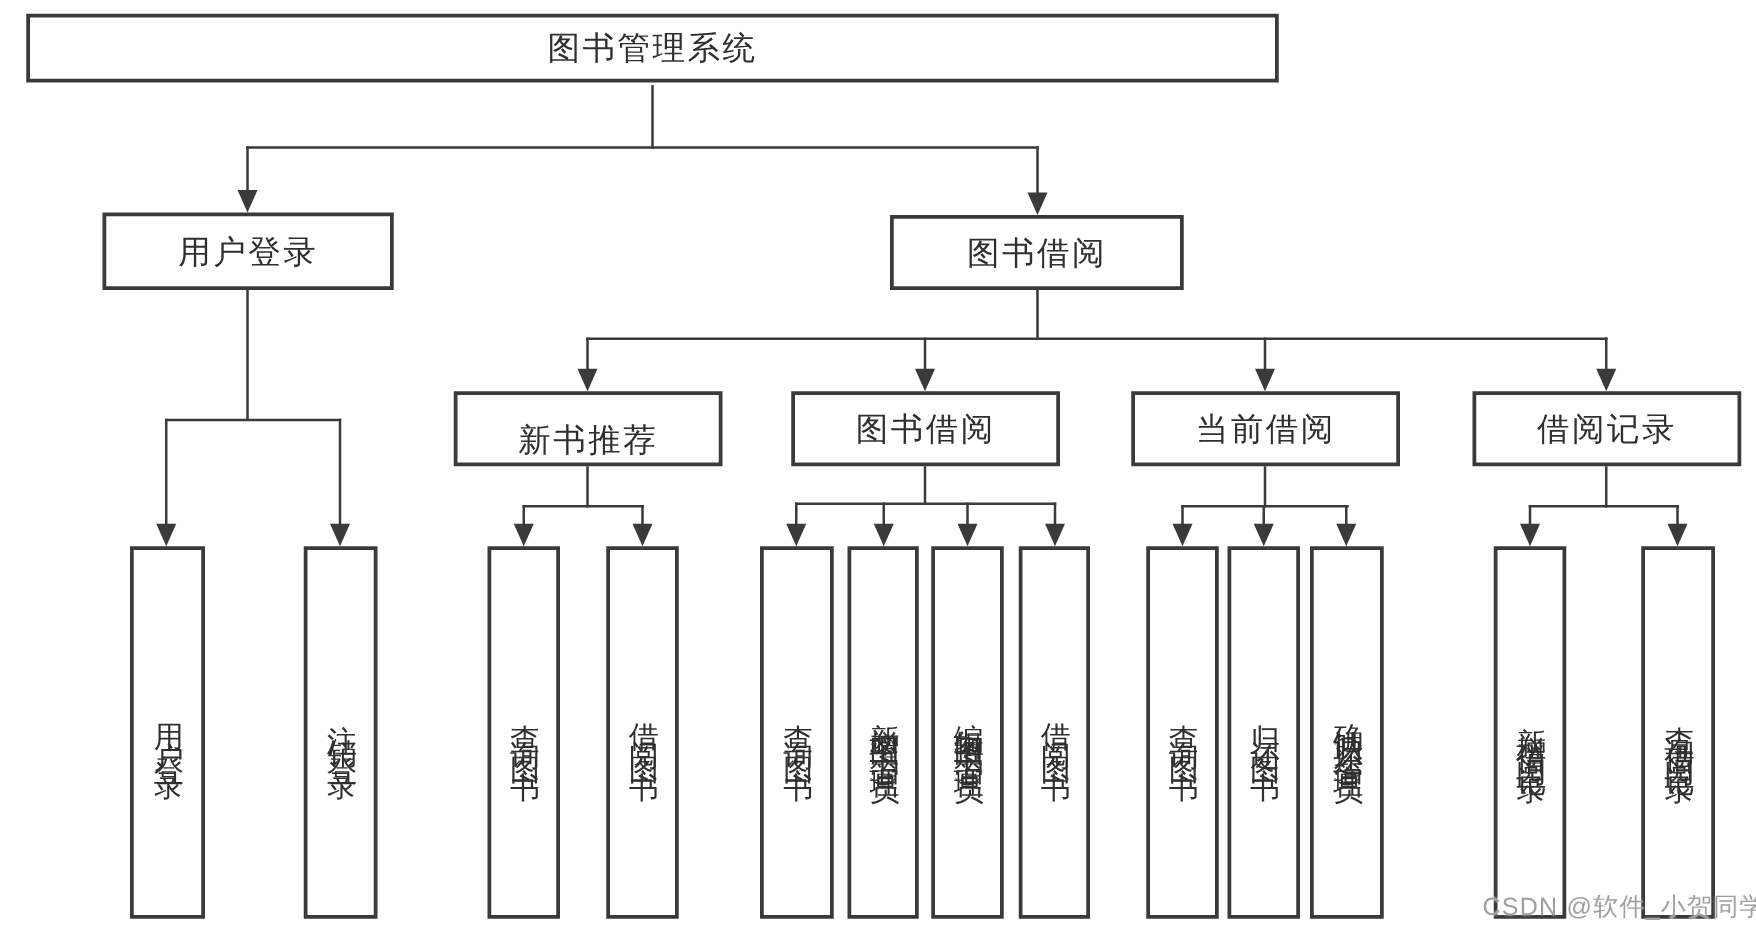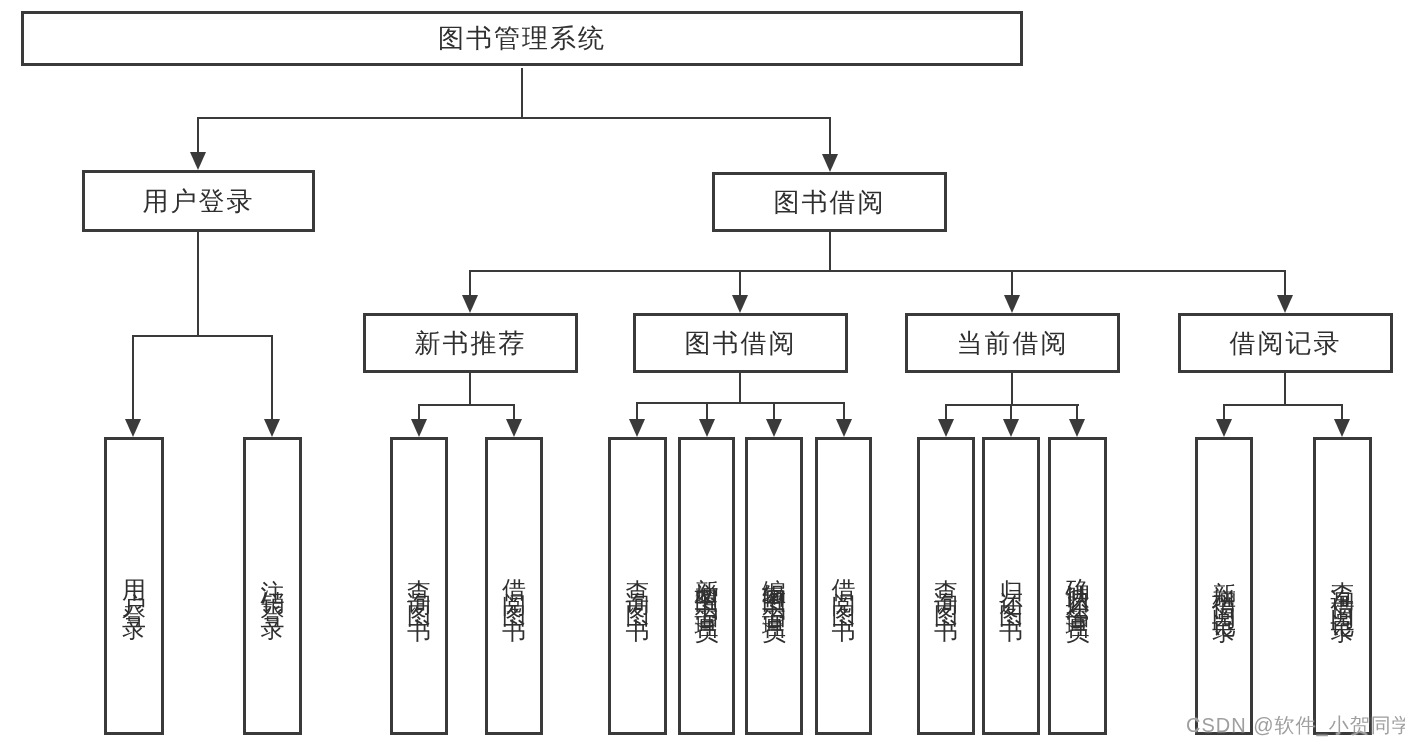--- a/index.html
+++ b/index.html
@@ -112,21 +112,21 @@
     <div class="arrow" style="left: 1334px; top: 419px;"></div>
     <div class="node horizontal" style="left: 21px; top: 11px; width: 1002px; height: 55px;">
       <span>图书管理系统</span>
     </div>
     <div class="node horizontal" style="left: 82px; top: 170px; width: 233px; height: 62px;">
       <span>用户登录</span>
     </div>
     <div class="node horizontal" style="left: 712px; top: 172px; width: 235px; height: 60px;">
       <span>图书借阅</span>
     </div>
-    <div class="node horizontal" style="left: 363px; top: 313px; width: 215px; height: 60px;">
+    <div class="node horizontal" style="left: 363px; top: 313px; width: 215px; height: 60px; align-items: flex-end;">
       <span>新书推荐</span>
     </div>
     <div class="node horizontal" style="left: 905px; top: 313px; width: 215px; height: 60px;">
       <span>当前借阅</span>
     </div>
     <div class="node horizontal" style="left: 633px; top: 313px; width: 215px; height: 60px;">
       <span>图书借阅</span>
     </div>
     <div class="node horizontal" style="left: 1178px; top: 313px; width: 215px; height: 60px;">
       <span>借阅记录</span>

